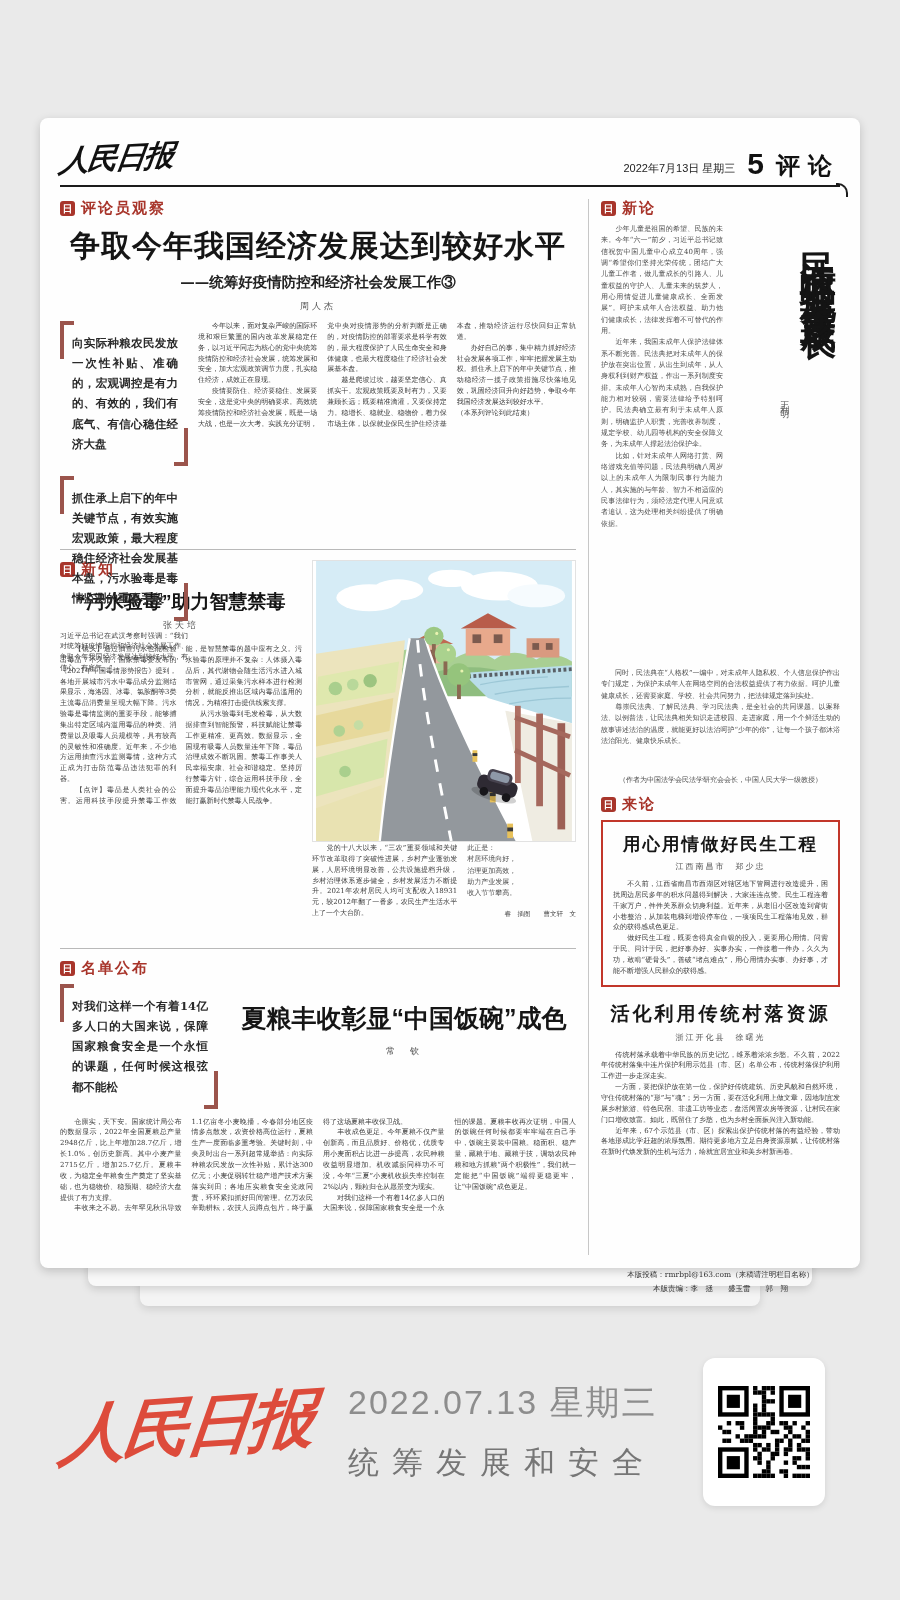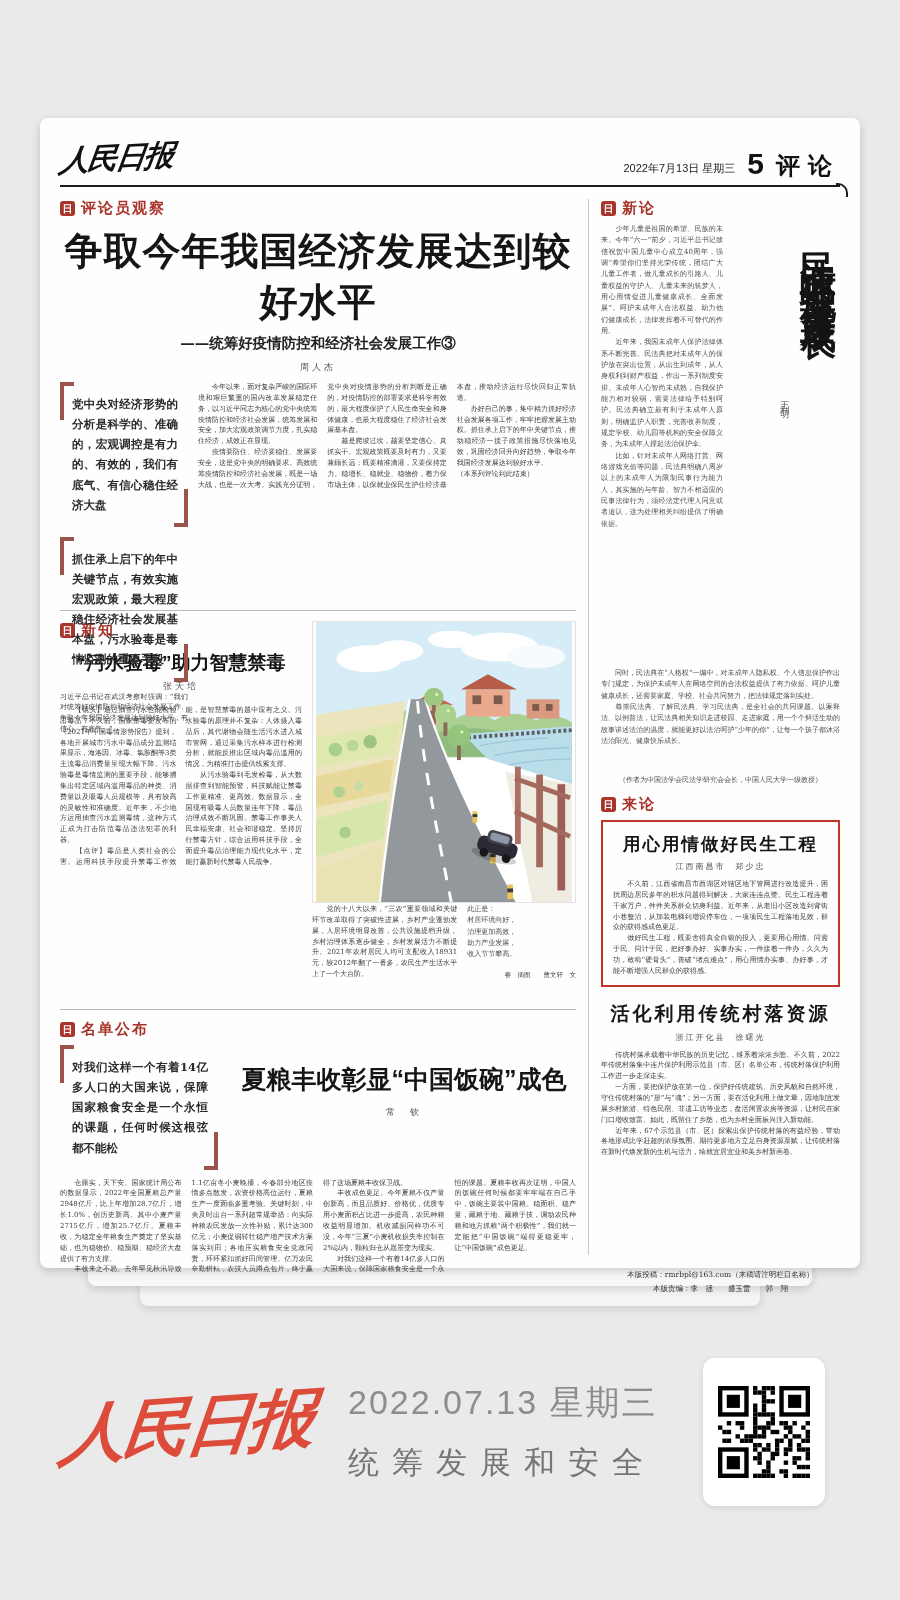--- a/index.html
+++ b/index.html
@@ -37,21 +37,21 @@
   .micro-k { font-size:7px; line-height:1.62; color:#4c4c4c; text-align:justify; white-space:pre-line; }
   .hrule { border:none; border-top:1px solid #b9b9b9; margin:10px 0; }
 
   .content { display:flex; gap:12px; margin-top:12px; height:1056px; }
   .col-main { width:516px; }
   .vdivider { width:1px; background:#c7c7c7; }
   .col-right { flex:1; display:flex; flex-direction:column; }
 
   
   .lead-headline { text-align:center; font-family:"Liberation Sans",sans-serif; font-weight:bold;
-                   font-size:38px; color:#151515; letter-spacing:1px; margin:8px 0 6px; }
+                   font-size:30px; color:#151515; letter-spacing:1px; margin:8px 0 6px; }
   .lead-subhead { text-align:center; font-weight:bold; font-size:14.5px; color:#222; margin-bottom:8px; }
   .byline { text-align:center; font-size:9px; color:#555; margin-bottom:8px; letter-spacing:3px; }
   .lead-body { display:flex; gap:10px; height:218px; }
   .quote-col { width:128px; display:flex; flex-direction:column; gap:10px; }
   .pq { position:relative; padding:12px 10px 12px 12px; }
   .pq .br-tl { position:absolute; left:0; top:0; width:14px; height:38px;
                border-left:4px solid #9b544c; border-top:4px solid #9b544c; }
   .pq .br-br { position:absolute; right:0; bottom:0; width:14px; height:38px;
                border-right:4px solid #9b544c; border-bottom:4px solid #9b544c; }
   .pq-text { font-size:11.5px; font-weight:bold; line-height:1.75; color:#2a2a2a; text-align:justify; }
@@ -142,21 +142,21 @@
           <span class="kicker-label">评论员观察</span>
         </div>
         <div class="lead-headline">争取今年我国经济发展达到较好水平</div>
         <div class="lead-subhead">——统筹好疫情防控和经济社会发展工作③</div>
         <div class="byline">周人杰</div>
         <div class="lead-body">
           <div class="quote-col">
             <div class="pq">
               <span class="br-tl"></span>
               <span class="br-br"></span>
-              <div class="pq-text">党中央对经济形势的分析是科学的、准确的，宏观调控是有力的、有效的，我们有底气、有信心稳住经济大盘</div>
+              <div class="pq-text">向实际种粮农民发放一次性补贴、准确的，宏观调控是有力的、有效的，我们有底气、有信心稳住经济大盘</div>
             </div>
             <div class="pq">
               <span class="br-tl"></span>
               <span class="br-br"></span>
               <div class="pq-text">抓住承上启下的年中关键节点，有效实施宏观政策，最大程度稳住经济社会发展基本盘，污水验毒是毒情监测的重要手段</div>
             </div>
             <div class="micro">习近平总书记在武汉考察时强调：“我们对统筹好疫情防控和经济社会发展工作、争取今年我国经济发展达到较好水平，有信心、有底气。”</div>
           </div>
           <div class="lead-flow micro">　　今年以来，面对复杂严峻的国际环境和艰巨繁重的国内改革发展稳定任务，以习近平同志为核心的党中央统筹疫情防控和经济社会发展，统筹发展和安全，加大宏观政策调节力度，扎实稳住经济，成效正在显现。
 　　疫情要防住、经济要稳住、发展要安全，这是党中央的明确要求。高效统筹疫情防控和经济社会发展，既是一场大战，也是一次大考。实践充分证明，党中央对疫情形势的分析判断是正确的，对疫情防控的部署要求是科学有效的，最大程度保护了人民生命安全和身体健康，也最大程度稳住了经济社会发展基本盘。

